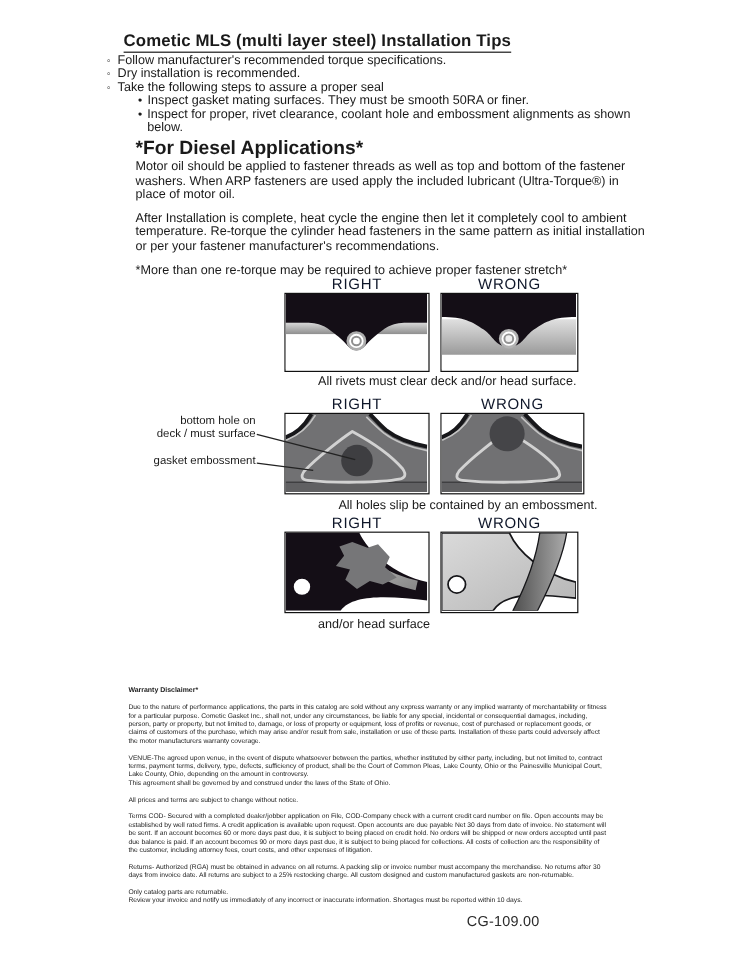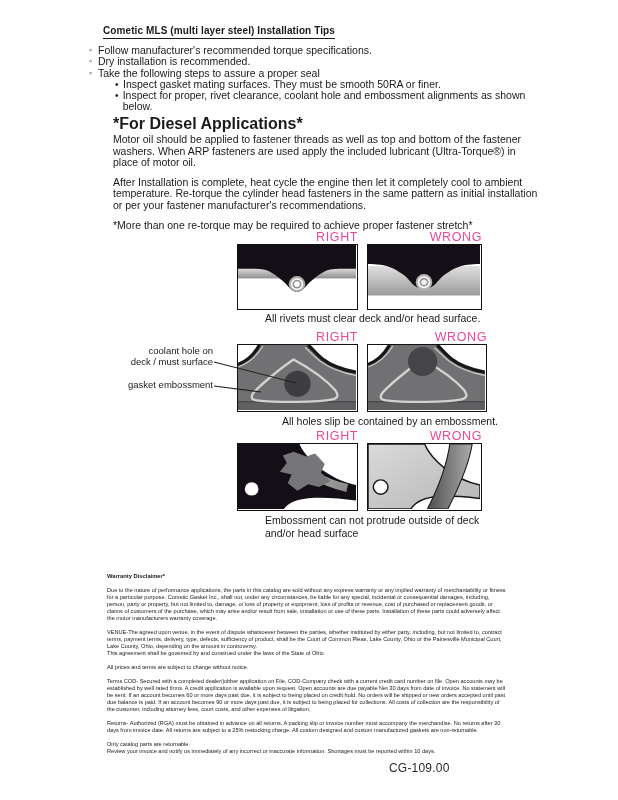--- a/index.html
+++ b/index.html
@@ -10,38 +10,38 @@
     width: 618px;
     height: 800px;
     background: #ffffff;
     overflow: hidden;
   }
   .abs { position: absolute; }
 
   
   .doc-title {
     left: 103px; top: 25px;
-    font-size: 10px; font-weight: bold;
+    font-size: 14px; font-weight: bold;
     border-bottom: 1.6px solid #1a1a1a;
     padding-bottom: 2px;
     letter-spacing: 0.1px;
     display: inline-block;
   }
   .bullets { left: 89px; top: 45px; width: 450px; font-size: 10.5px; line-height: 11.3px; }
   .bullet-row { display: flex; }
   .bullet-glyph { width: 9px; text-align: left; font-size: 9px; line-height: 11.3px; }
   .sub { padding-left: 26px; }
   .sub .bullet-glyph { width: 8px; font-size: 10px; }
 
   .diesel { left: 113px; top: 118px; width: 428px; font-size: 10.5px; line-height: 11.3px; }
   .diesel-heading { font-size: 16px; font-weight: bold; margin-bottom: 5px; }
   .diesel p { margin-bottom: 9px; }
 
   
-  .rw-label { font-size: 12.5px; letter-spacing: 0.6px; text-align: right; color: #ec4899; }
+  .rw-label { font-size: 12.5px; letter-spacing: 0.6px; text-align: center; color: #0f172a; }
   .panel { border: 1.6px solid #111; background: #fff; }
   .panel svg { display: block; }
   .caption { font-size: 10.5px; color: #1a1a1a; line-height: 13px; margin-left: 28px; }
   .pointer-label { font-size: 9.5px; line-height: 11px; text-align: right; color: #1a1a1a; }
   .leader-svg { pointer-events: none; }
 
   
   .disclaimer { left: 107px; top: 573px; width: 400px; font-size: 5.6px; line-height: 7px; color: #222; }
   .disclaimer .dh { font-weight: bold; font-size: 5.8px; }
   .disclaimer p.gap { margin-top: 7px; }
@@ -124,21 +124,21 @@
       <circle cx="57.5" cy="39" r="2.9" fill="#efefef"></circle>
     </svg>
   </div>
 
   <div class="abs caption" style="left:237px; top:312px;">All rivets must clear deck and/or head surface.</div>
 
   <div class="abs rw-label" style="left:237px; top:330px; width:121px;">RIGHT</div>
   <div class="abs rw-label" style="left:367px; top:330px; width:120px;">WRONG</div>
 
   <div class="abs pointer-label" style="left:100px; top:345px; width:113px;">
-    <div>coolant hole on</div>
+    <div>bottom hole on</div>
     <div>deck / must surface</div>
   </div>
   <div class="abs pointer-label" style="left:100px; top:379px; width:113px;">gasket embossment</div>
 
   <div class="abs panel" style="left:237px; top:344px; width:121px; height:68px;">
     <svg width="118" height="65" viewBox="0 0 121 67" preserveAspectRatio="none">
       <rect width="121" height="67" fill="#717173"></rect>
       <rect x="0" y="58" width="121" height="1.4" fill="#3f3f41"></rect>
       <rect x="0" y="59.4" width="121" height="7.6" fill="#606062"></rect>
       <path d="M0,0 L22,0 C17,9 9,17 0,20 Z" fill="#ffffff"></path>
@@ -207,21 +207,20 @@
         </linearGradient>
       </defs>
       <rect width="115" height="68" fill="#ffffff"></rect>
       <path d="M0,0 H58 C65,16 87,37 115,43 V57 C89,54 55,50 44,68 H0 Z" fill="url(#g3wa)" stroke="#17171a" stroke-width="1.5"></path>
       <path d="M84,0 H107 C104,20 94,44 82,68 H61 C72,46 81,22 84,0 Z" fill="url(#g3wb)" stroke="#17171a" stroke-width="1.1"></path>
       <circle cx="13" cy="45" r="7.5" fill="#ffffff" stroke="#17171a" stroke-width="1.5"></circle>
     </svg>
   </div>
 
   <div class="abs caption" style="left:237px; top:514px; width:240px;">
-    <div>Embossment can not protrude outside of deck</div>
     <div>and/or head surface</div>
   </div>
 
   <div class="abs disclaimer">
     <p class="dh">Warranty Disclaimer*</p>
     <p class="gap">Due to the nature of performance applications, the parts in this catalog are sold without any express warranty or any implied warranty of merchantability or fitness for a particular purpose.  Cometic Gasket Inc., shall not, under any circumstances, be liable for any special, incidental or consequential damages, including, person, party or property, but not limited to, damage, or loss of property or equipment, loss of profits or revenue, cost of purchased or replacement goods, or claims of customers of the purchase, which may arise and/or result from sale, installation or use of these parts.  Installation of these parts could adversely affect the motor manufacturers warranty coverage.</p>
     <p class="gap">VENUE-The agreed upon venue, in the event of dispute whatsoever between the parties, whether instituted by either party, including, but not limited to, contract terms, payment terms, delivery, type, defects, sufficiency of product, shall be the Court of Common Pleas, Lake County, Ohio or the Painesville Municipal Court, Lake County, Ohio, depending on the amount in controversy.</p>
     <p class="nogap">This agreement shall be governed by and construed under the laws of the State of Ohio.</p>
     <p class="gap">All prices and terms are subject to change without notice.</p>
     <p class="gap">Terms COD- Secured with a completed dealer/jobber application on File, COD-Company check with a current credit card number on file.  Open accounts may be established by well rated firms.  A credit application is available upon request.  Open accounts are due payable Net 30 days from date of invoice.  No statement will be sent.  If an account becomes 60 or more days past due, it is subject to being placed on credit hold.  No orders will be shipped or new orders accepted until past due balance is paid.  If an account becomes 90 or more days past due, it is subject to being placed for collections.  All costs of collection are the responsibility of the customer, including attorney fees, court costs, and other expenses of litigation.</p>

